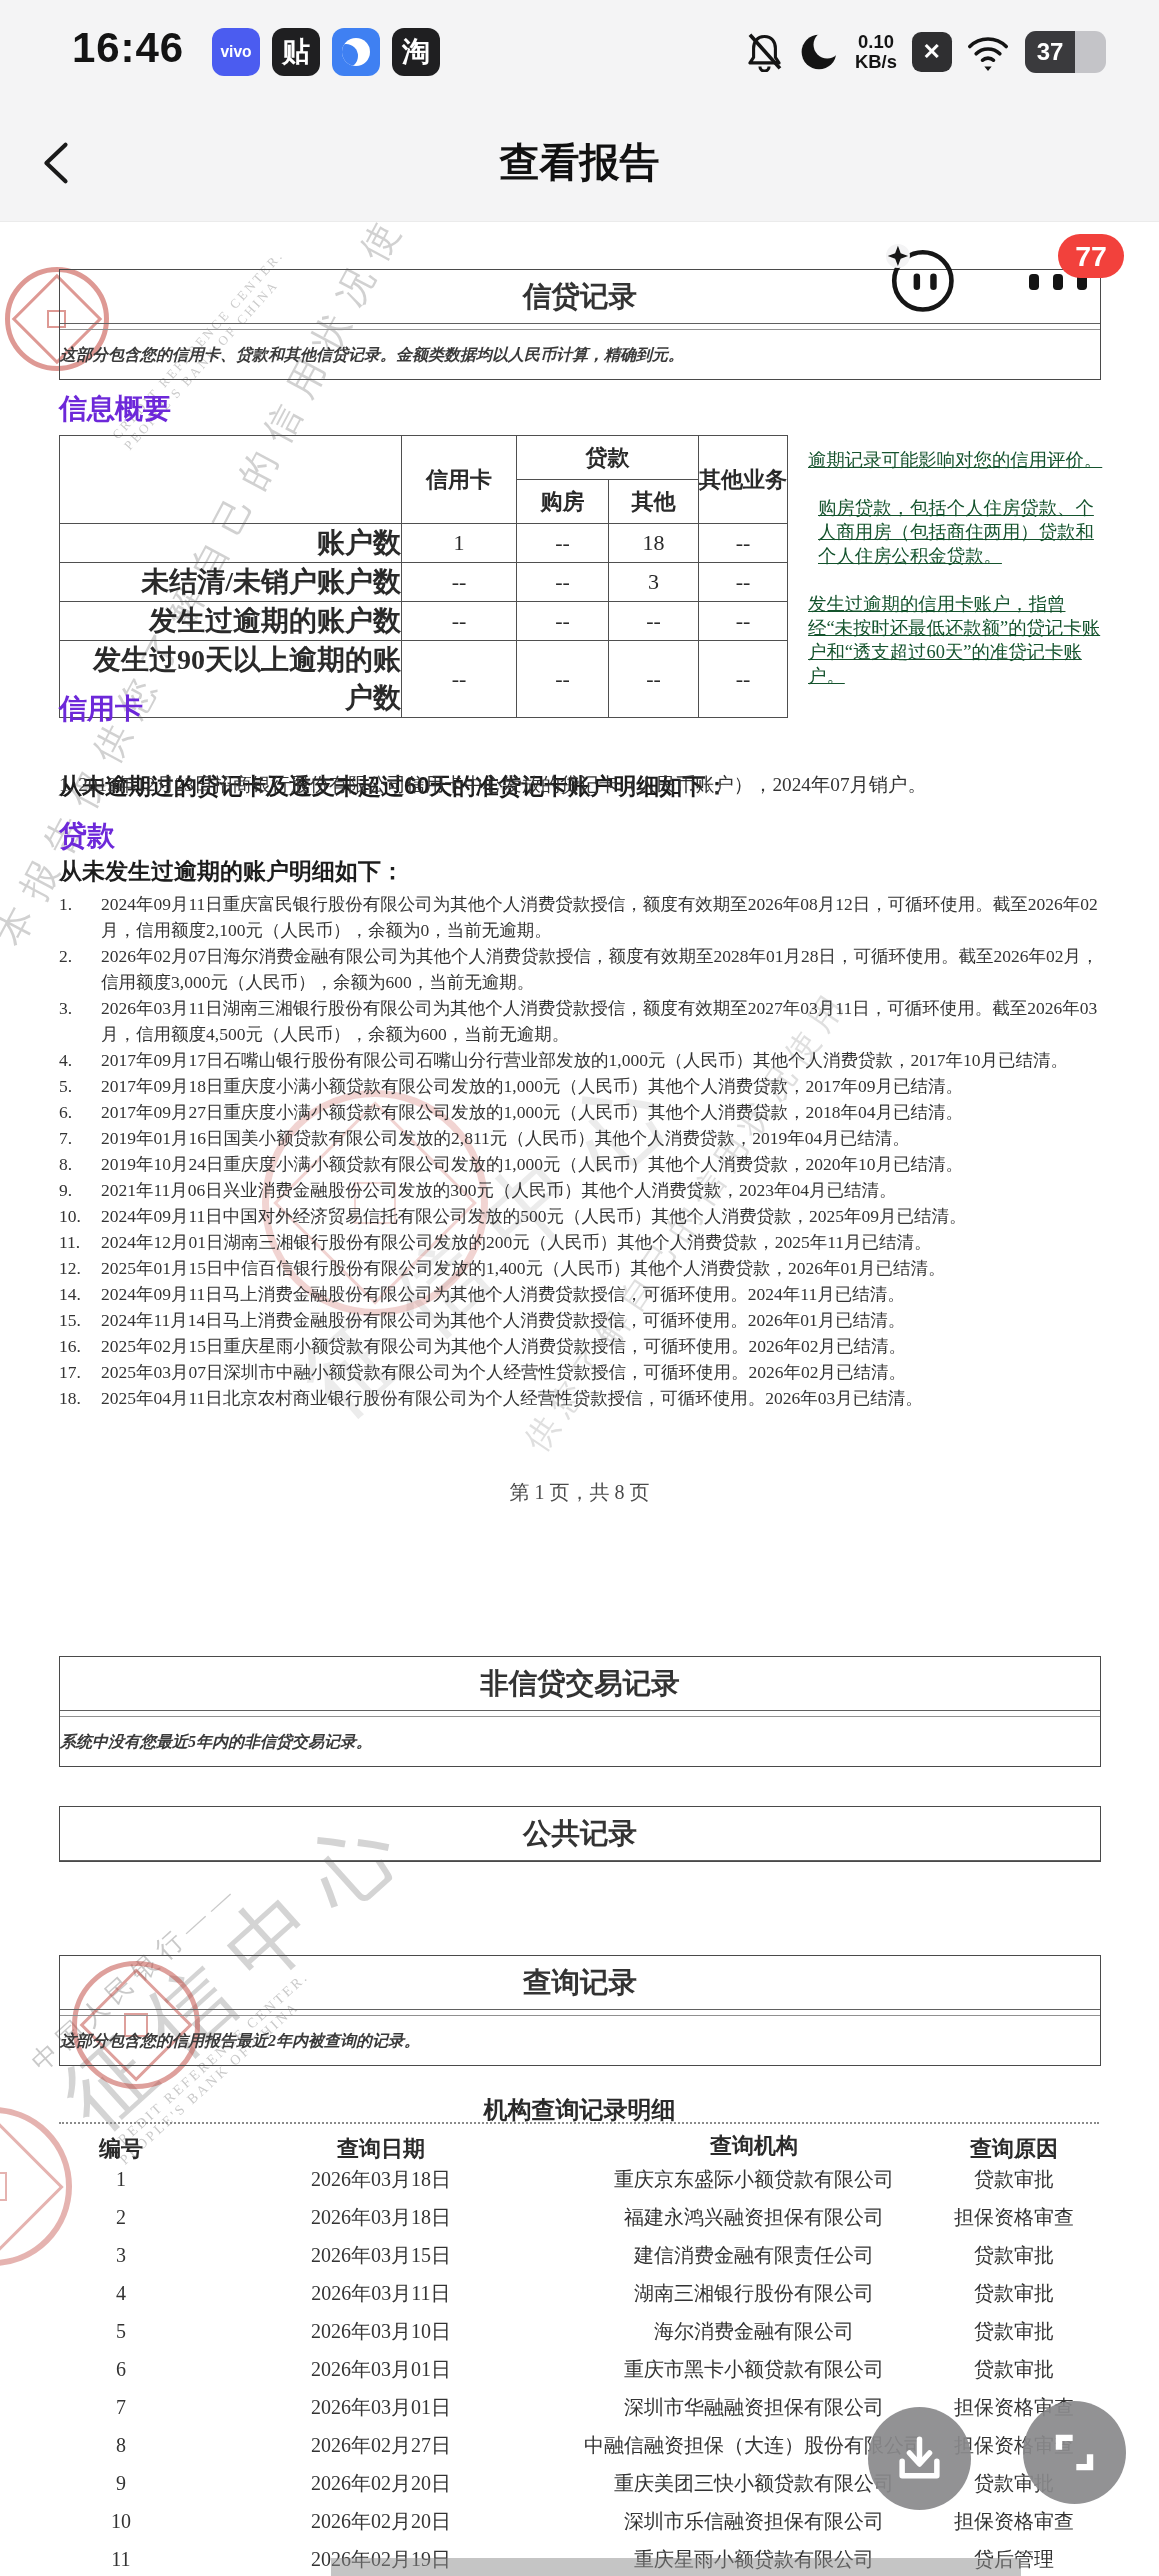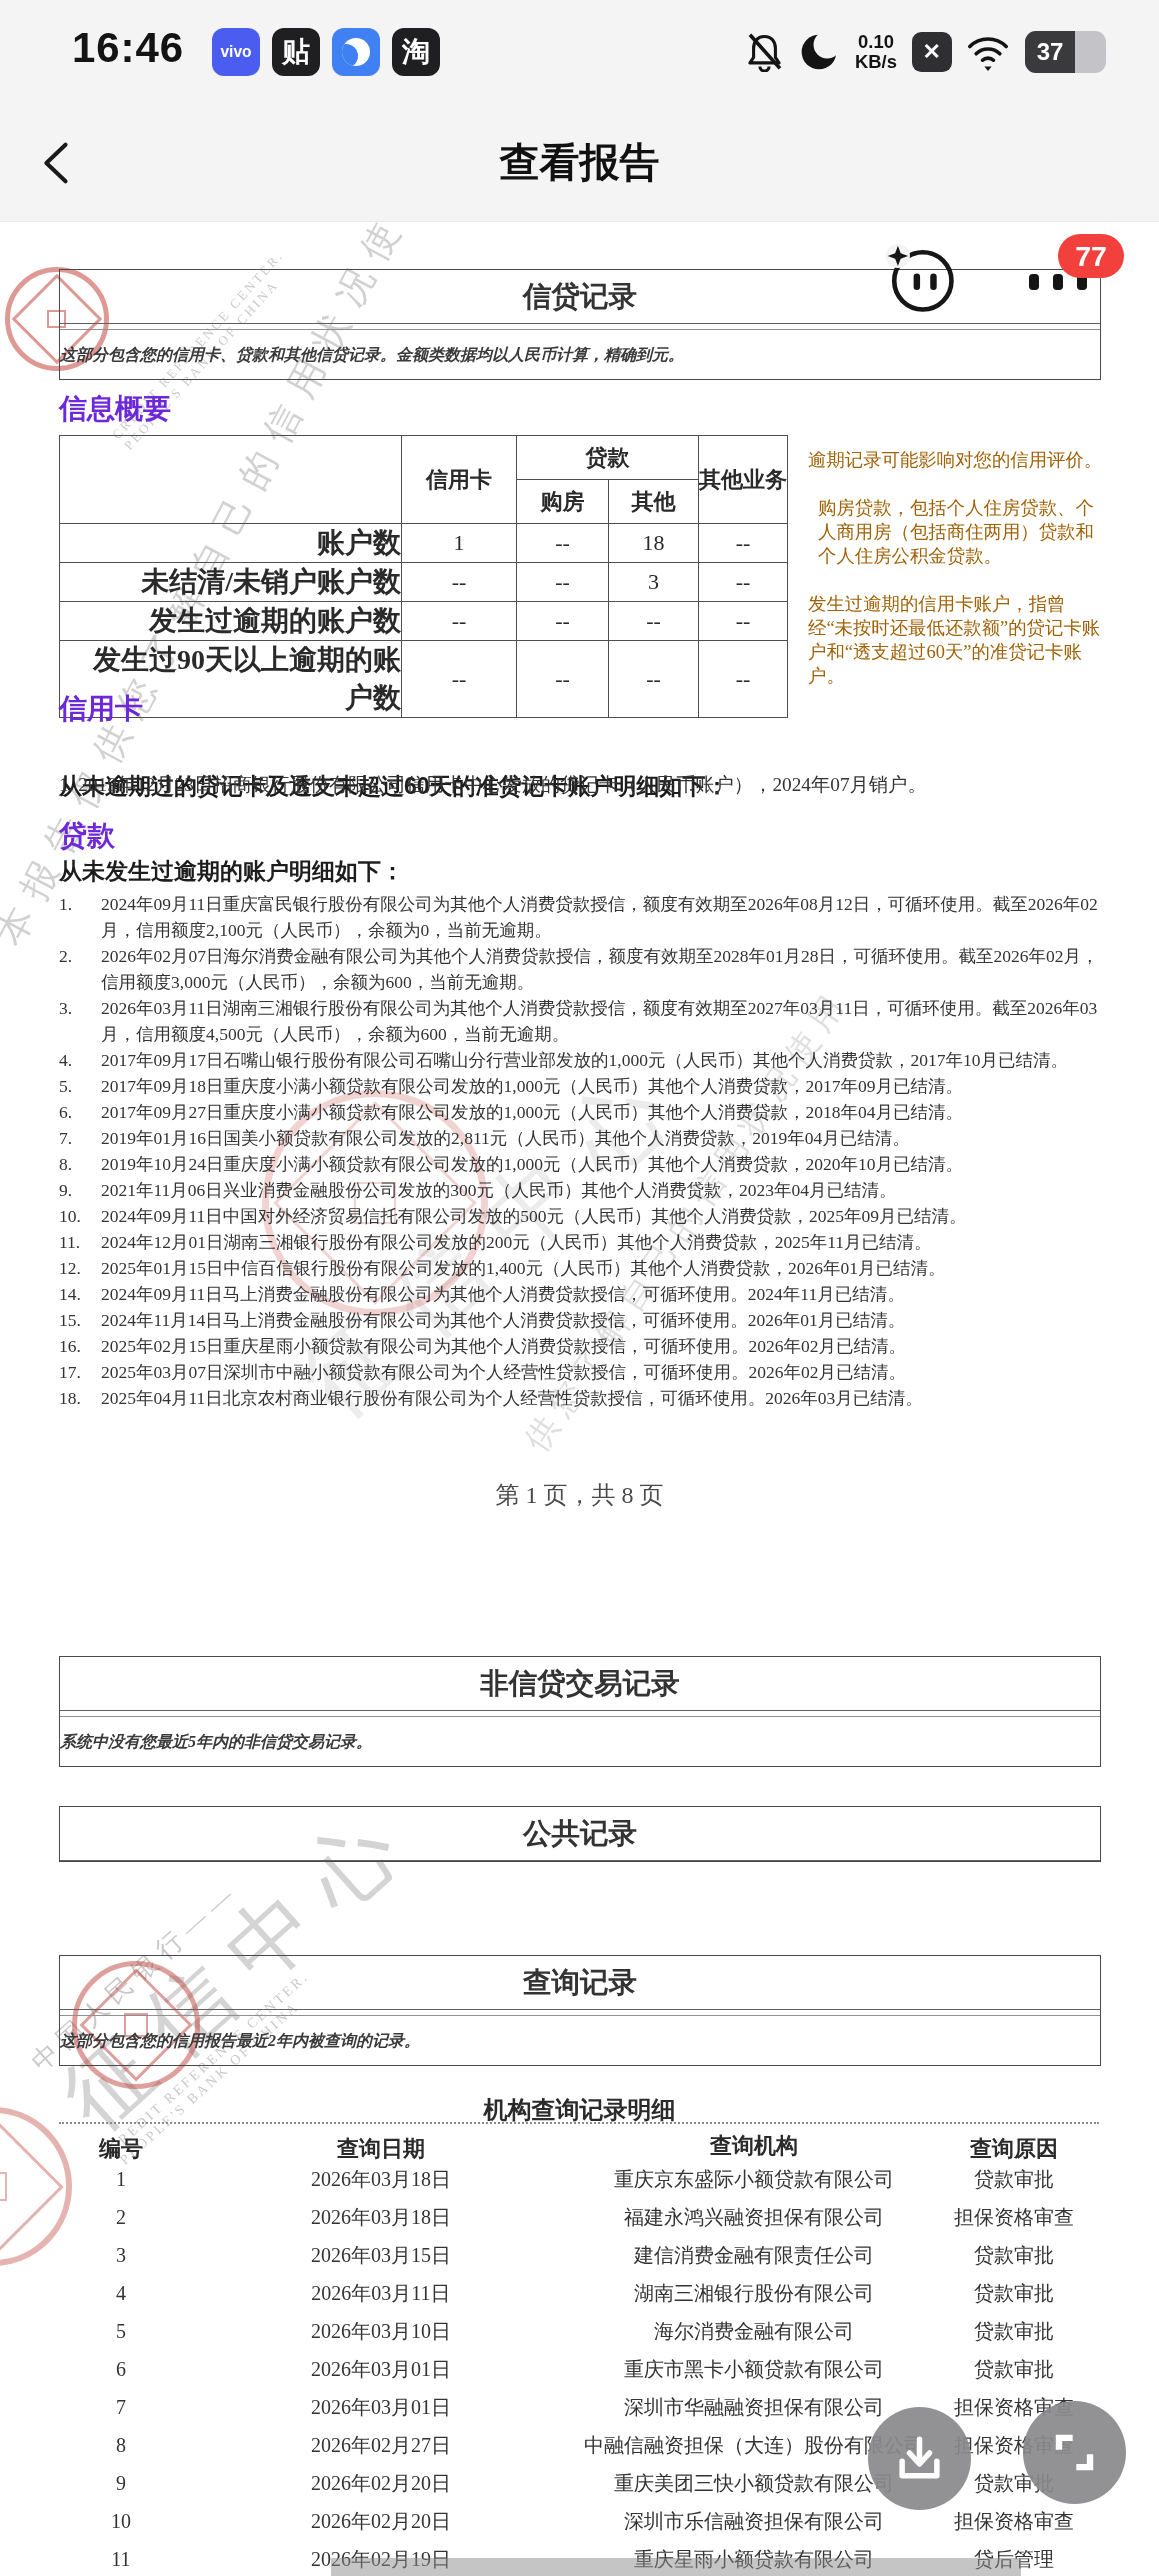--- a/index.html
+++ b/index.html
@@ -51,31 +51,31 @@
   
   .sum-table{position:absolute;left:59px;top:435px;width:729px;border-collapse:collapse;table-layout:fixed;z-index:5;
              font-size:22px;color:#2a2a2a;}
   .sum-table th,.sum-table td{border:0.9px solid #4f4f4f;text-align:center;padding:0;}
   .sum-table thead tr{height:44px;}
   .sum-table tbody tr{height:31px;}
   .sum-table th{font-weight:bold;font-size:22px;}
   .sum-table td.lbl{text-align:right;padding-left:11px;font-weight:bold;font-size:28px;}
   .sum-table{border:1.8px solid #4a4a4a;}
 
-  .sum-notes{position:absolute;left:808px;width:296px;font-size:18.4px;line-height:24px;color:#a16207;z-index:5;}
+  .sum-notes{position:absolute;left:808px;width:296px;font-size:18.4px;line-height:24px;color:#14532d;z-index:5;text-decoration:underline;}
 
   
   .cc-item{position:absolute;left:59px;width:1041px;font-size:19.3px;color:#333;z-index:5;}
   .loan-list{position:absolute;left:59px;top:891px;width:1041px;margin:0;padding:0;list-style:none;z-index:5;}
   .loan-li{display:flex;font-size:17.5px;line-height:26px;color:#333;}
   .loan-li .no{flex:0 0 42px;}
   .loan-li .no::after{content:".";}
   .loan-li .txt{flex:1;}
 
-  .page-footer{position:absolute;left:0;top:1479px;width:1159px;text-align:center;font-size:24px;color:#4a4a4a;z-index:5;}
+  .page-footer{position:absolute;left:0;top:1479px;width:1159px;text-align:center;font-size:20px;color:#4a4a4a;z-index:5;}
 
   
   .q-title{position:absolute;left:0;top:2094px;width:1159px;text-align:center;font-family:"Liberation Sans",sans-serif;
            font-weight:bold;font-size:24px;color:#2a2a2a;z-index:5;}
   .q-dotline{position:absolute;left:59px;top:2122px;width:1040px;border-top:2.8px dotted #8a8a8a;z-index:5;}
   .q-head{position:absolute;left:59px;top:2134px;width:1040px;display:flex;font-family:"Liberation Sans",sans-serif;
           font-weight:bold;font-size:22px;color:#2a2a2a;z-index:5;}
   .q-rows{position:absolute;left:59px;top:2160px;width:1040px;z-index:5;}
   .q-row{display:flex;align-items:center;min-height:38px;font-size:20px;color:#333;}
   .qc1{flex:0 0 124px;text-align:center;}

